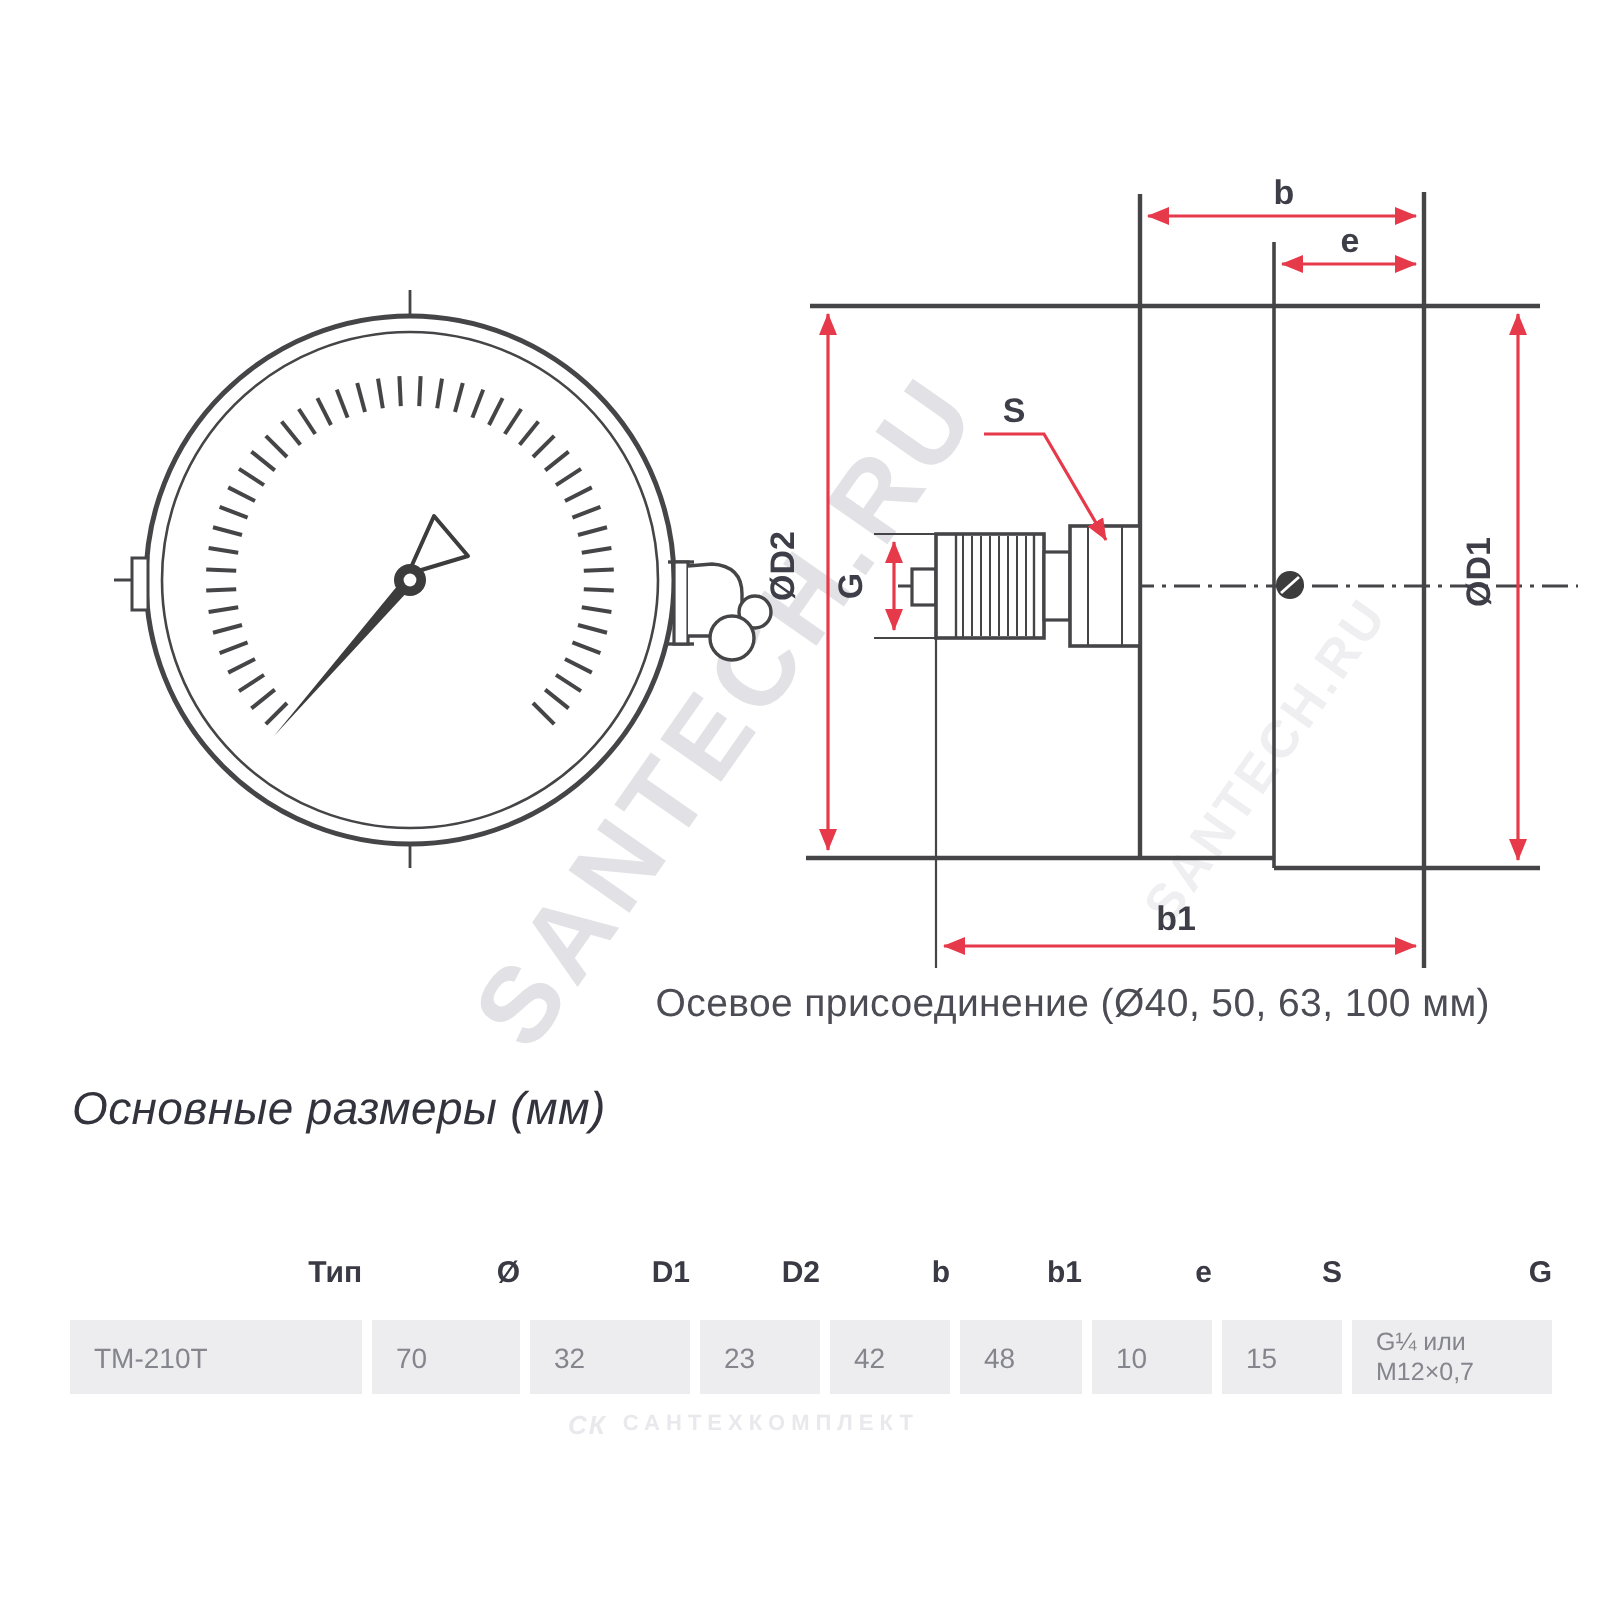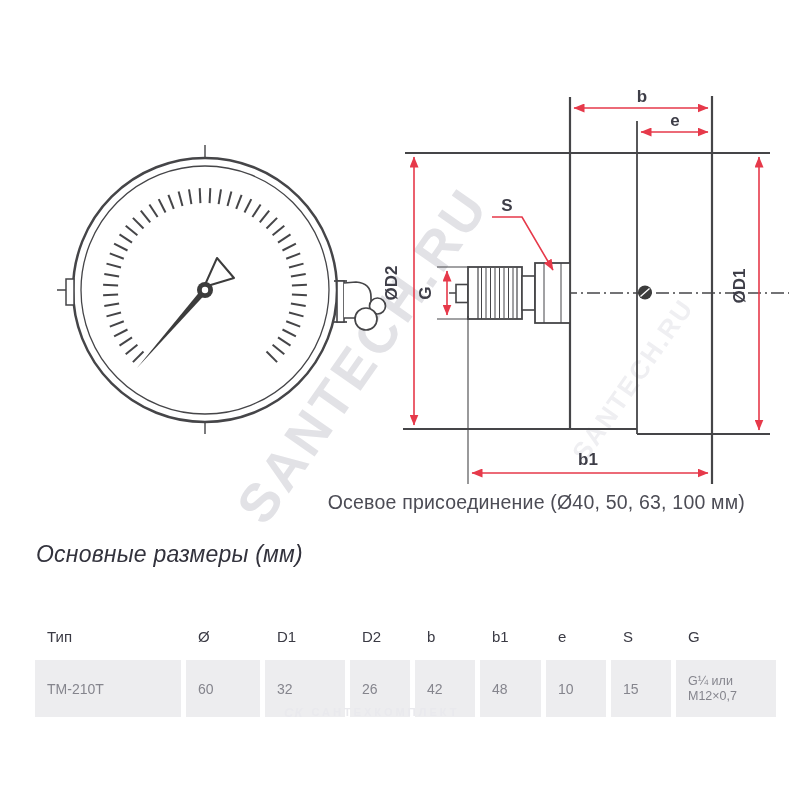--- a/index.html
+++ b/index.html
@@ -14,26 +14,26 @@
   }
   .section-title{
     position:absolute;left:36px;top:541px;
     font-size:23px;color:#33333d;letter-spacing:0.2px;font-style:italic;
   }
   table.dims{
     position:absolute;left:30px;top:612px;
     border-collapse:separate;border-spacing:5px;
   }
   table.dims th{
-    text-align:left;vertical-align:middle;height:38px;
-    padding:0 0 0 12px;font-size:15px;font-weight:normal;color:#3a3a44;
+    text-align:right;vertical-align:middle;height:38px;
+    padding:0 0 0 12px;font-size:15px;font-weight:bold;color:#3a3a44;
     background:transparent;white-space:nowrap;
   }
   table.dims td{
-    vertical-align:middle;height:57px;
+    vertical-align:middle;height:37px;
     padding:0 4px 0 12px;font-size:14px;color:#85858d;
     background:#ededef;white-space:nowrap;
   }
   table.dims td.g-cell{font-size:12.5px;line-height:1.2;white-space:normal;}
   .bottom-watermark{
     position:absolute;left:284px;top:705px;height:14px;
     display:flex;align-items:center;gap:8px;
     color:#e9e9ed;user-select:none;
   }
   .bottom-watermark .wm-logo{font-size:13px;font-weight:bold;font-style:italic;letter-spacing:1px;}
@@ -226,23 +226,23 @@
       <th>b</th>
       <th>b1</th>
       <th>e</th>
       <th>S</th>
       <th>G</th>
     </tr>
   </thead>
   <tbody>
     <tr>
       <td>ТМ-210Т</td>
-      <td>60</td>
+      <td>70</td>
       <td>32</td>
-      <td>26</td>
+      <td>23</td>
       <td>42</td>
       <td>48</td>
       <td>10</td>
       <td>15</td>
       <td class="g-cell">G¼ или M12×0,7</td>
     </tr>
   </tbody>
 </table>
 
 <div class="bottom-watermark">

